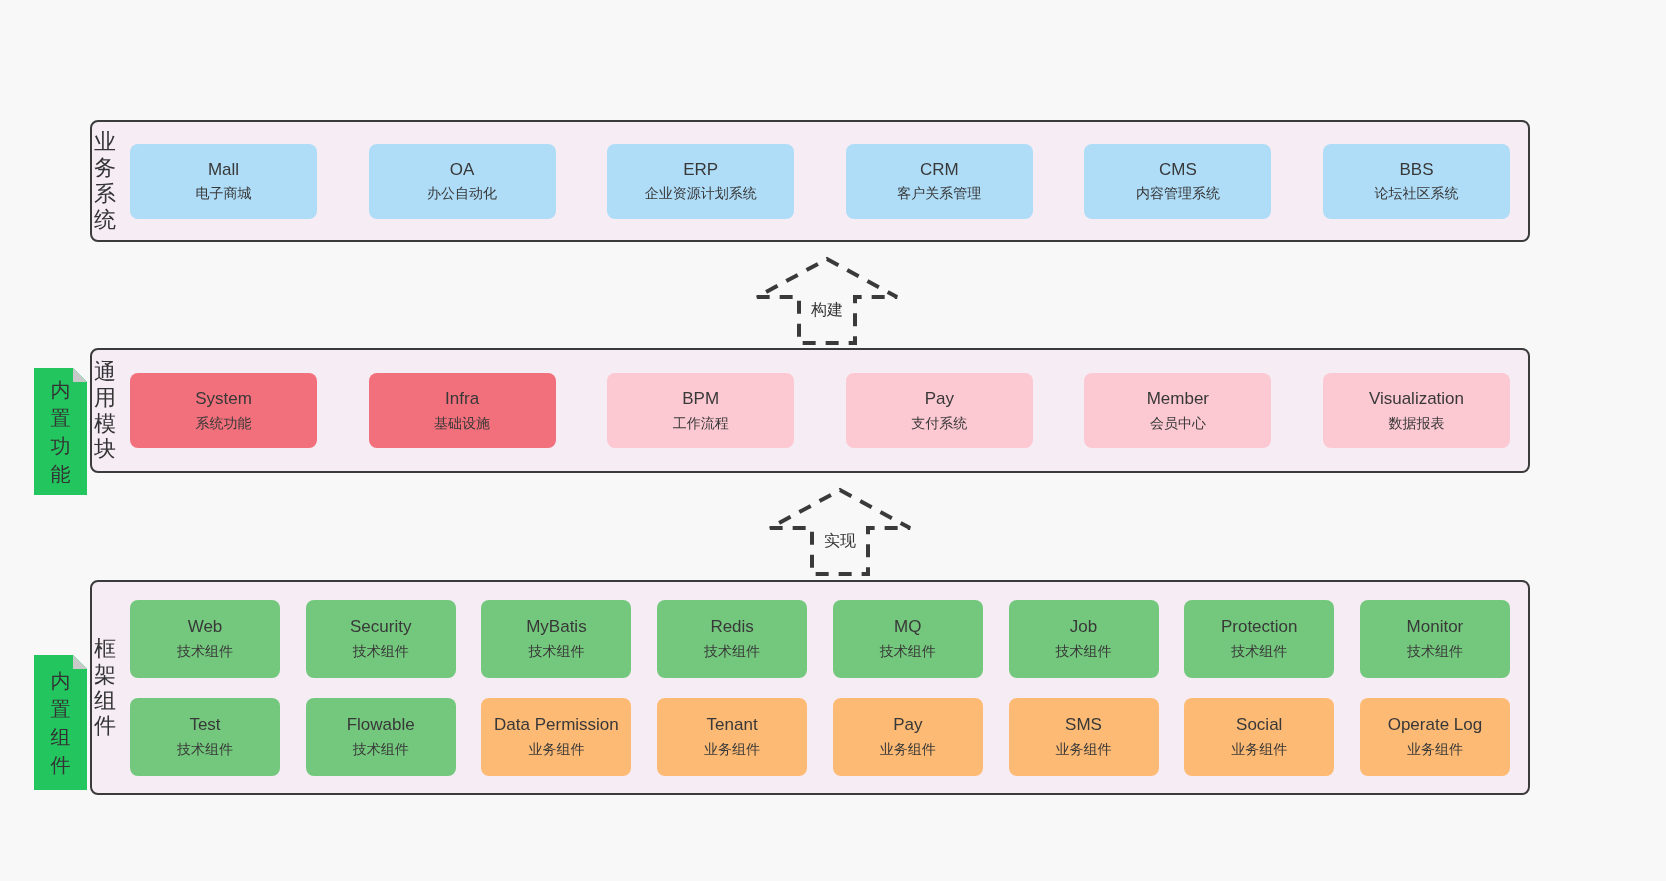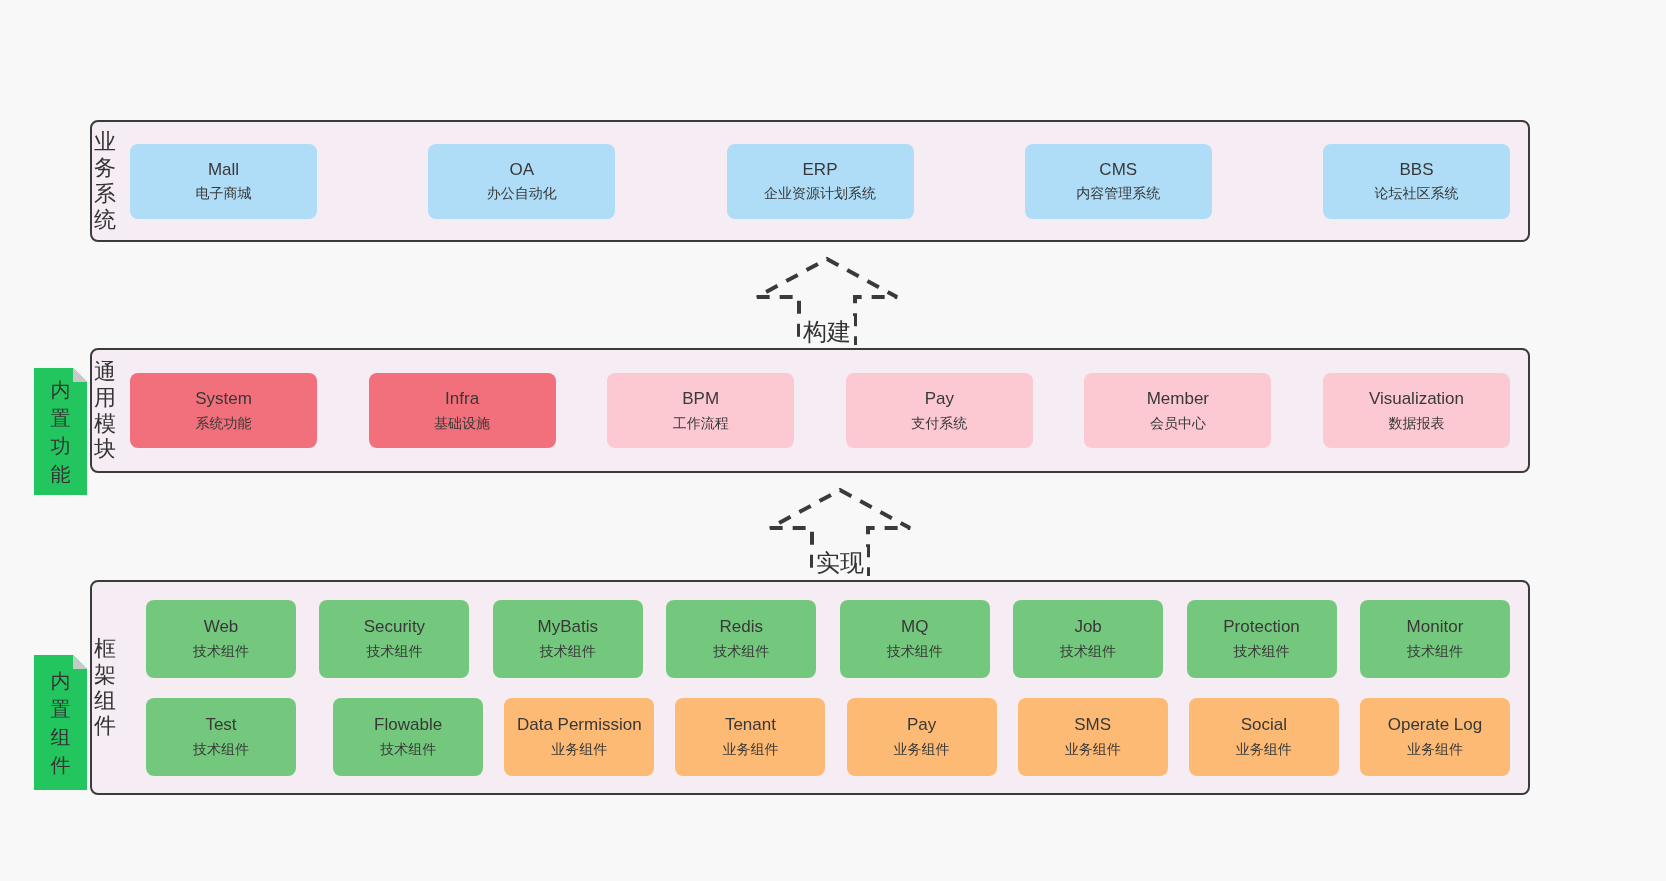--- a/index.html
+++ b/index.html
@@ -32,30 +32,30 @@
   .box {
     border-radius:8px; display:flex; flex-direction:column;
     justify-content:center; text-align:center;
     font-size:17px; line-height:1.55; padding:6px 10px;
   }
   .box-w { flex:0 0 187px; height:75px; }
   .box-n { flex:0 0 150px; height:78px; }
   .box[data-variant="blue"]        { background:#afddf8; }
   .box[data-variant="red"]         { background:#f1707b; }
   .box[data-variant="pink"]        { background:#fcc9d3; }
-  .box[data-variant="green"]       { background:#74c87d;margin-left:16px; }
+  .box[data-variant="green"]       { background:#74c87d; }
   .box[data-variant="green-light"] { background:#fdba74; }
   .box .cn { font-size:14px; }
   .arrow {
     position:absolute; width:150px; height:90px;
   }
   .arrow svg { position:absolute; left:0; top:0; }
   .arrow .arrow-label {
-    position:absolute; left:50%; top:60px; transform:translateX(-50%);
-    background:#f8f8f8; padding:0 3px; font-size:24px; color:#333;
+    position:absolute; left:50%; top:44px; transform:translateX(-50%);
+    background:#f8f8f8; padding:0 3px; font-size:16px; color:#333;
     white-space:nowrap;
   }
   .arrow-build     { left:752px; top:256px; }
   .arrow-implement { left:765px; top:487px; }
   .tag {
     position:absolute; left:34px; width:53px; background:#22c55e;
     display:flex; align-items:center; justify-content:center;
     clip-path:polygon(0 0, calc(100% - 14px) 0, 100% 14px, 100% 100%, 0 100%);
   }
   .tag-features   { top:368px; height:127px; }
@@ -83,20 +83,24 @@
       </div>
       <div class="box box-w" data-variant="blue">
         <span>OA</span>
         <span class="cn">办公自动化</span>
       </div>
       <div class="box box-w" data-variant="blue">
         <span>ERP</span>
         <span class="cn">企业资源计划系统</span>
       </div>
       <div class="box box-w" data-variant="blue">
+        <span>CRM</span>
+        <span class="cn">客户关系管理</span>
+      </div>
+      <div class="box box-w" data-variant="blue">
         <span>CMS</span>
         <span class="cn">内容管理系统</span>
       </div>
       <div class="box box-w" data-variant="blue">
         <span>BBS</span>
         <span class="cn">论坛社区系统</span>
       </div>
     </div>
   </div>
 

